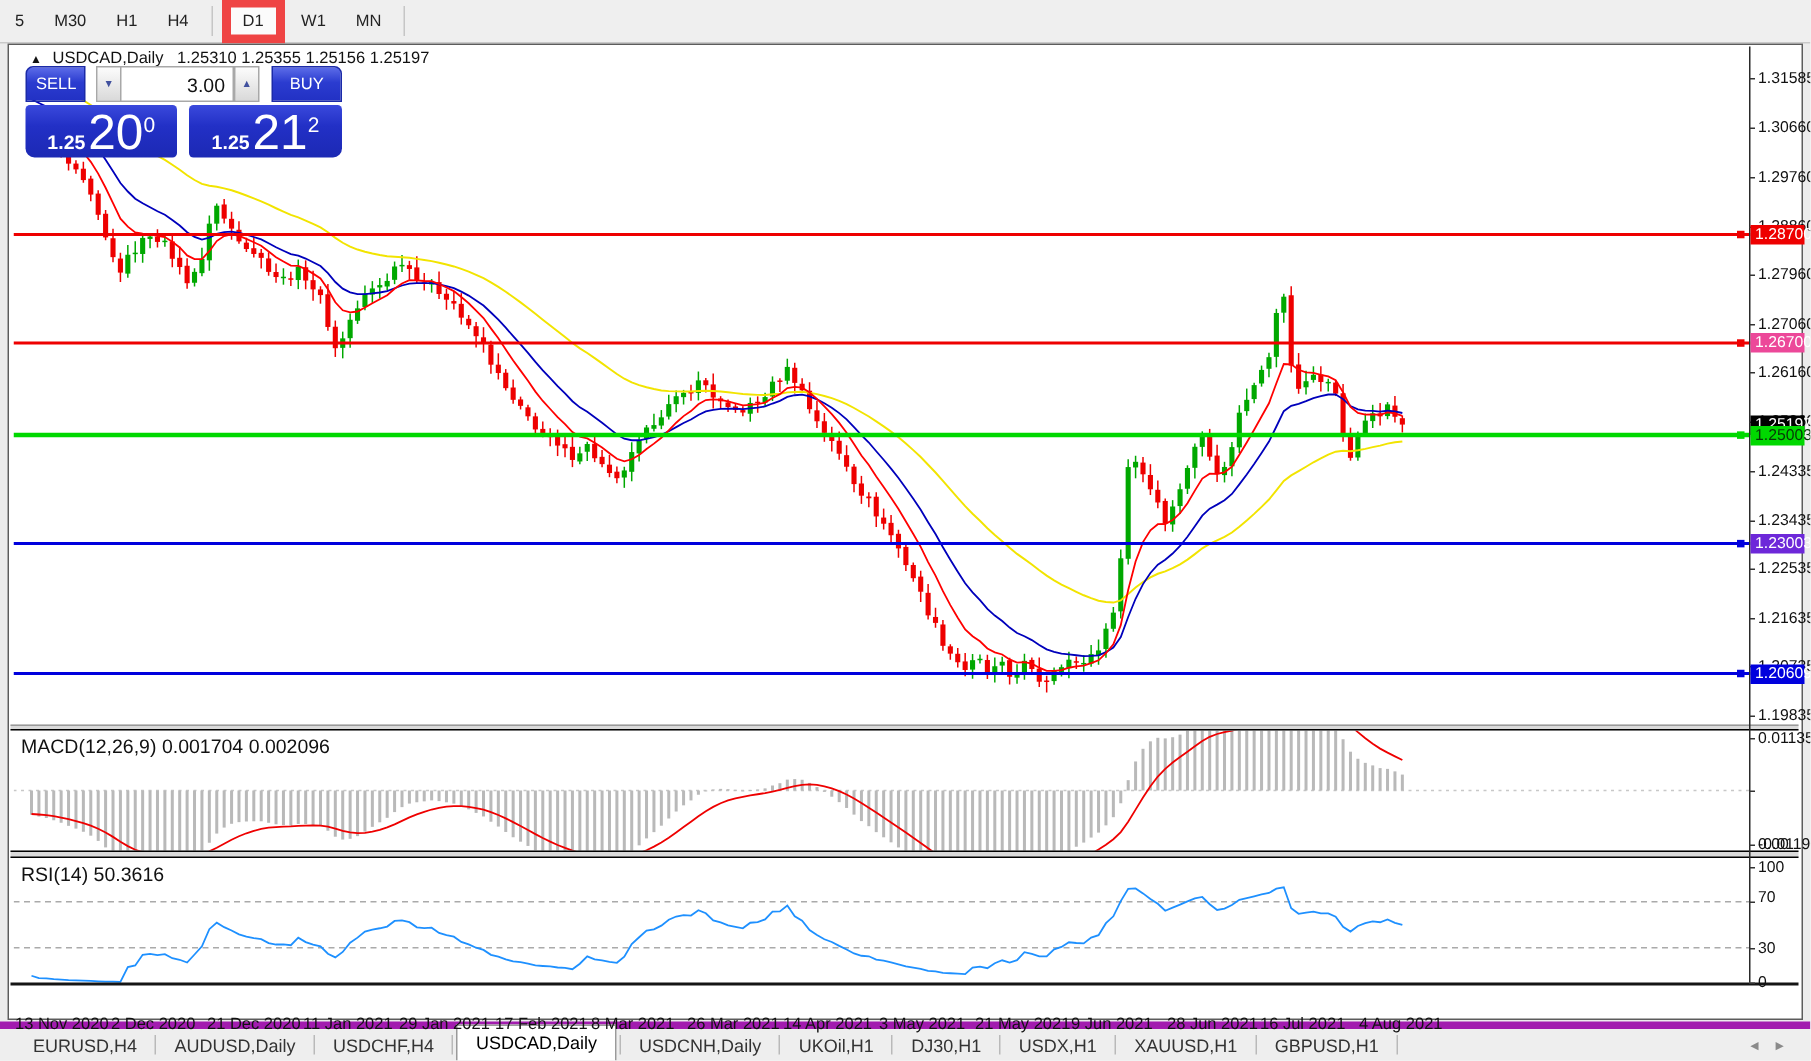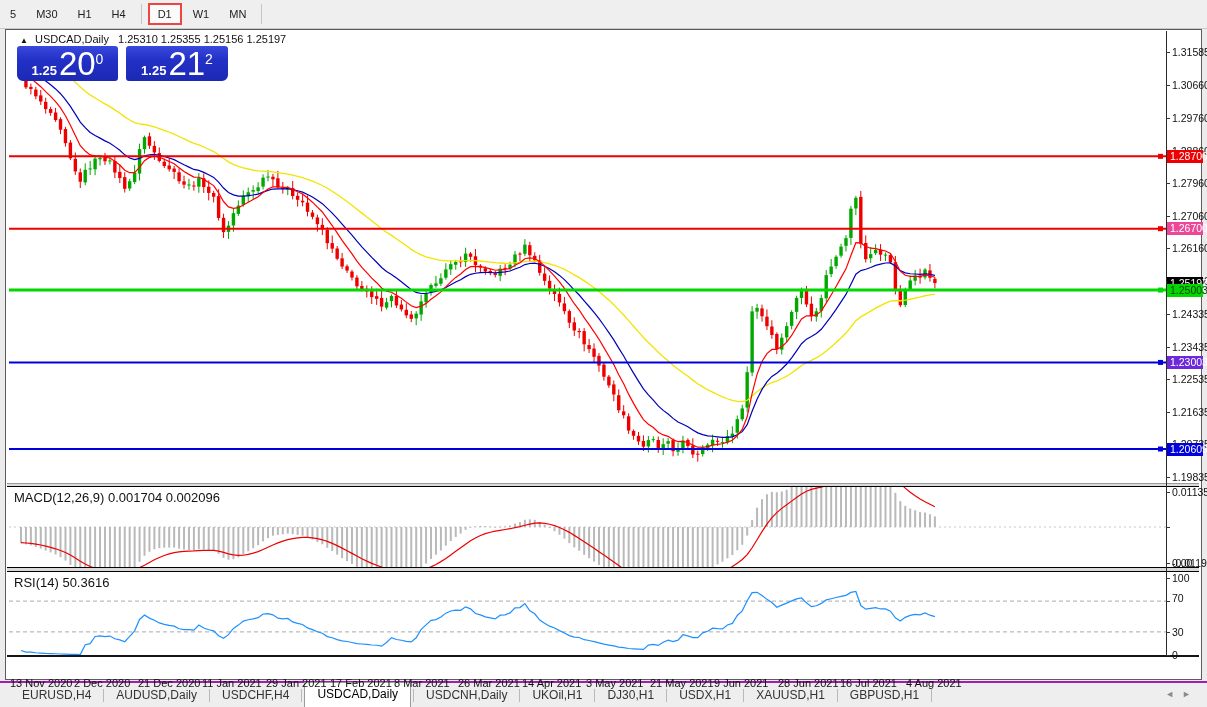--- a/index.html
+++ b/index.html
@@ -4,21 +4,21 @@
 <style>
   html,body{margin:0;padding:0;}
   body{font-family:"Liberation Sans",sans-serif;background:#ececec;}
   .app{position:relative;width:1207px;height:707px;background:#ececec;overflow:hidden;}
 
   
   .toolbar{position:absolute;left:0;top:0;width:1207px;height:28px;background:#efefef;
            border-bottom:1px solid #c9c9c9;display:flex;align-items:center;}
   .tf-btn{font-size:11px;color:#222;padding:3px 8px;margin:0 1px;background:transparent;
           border:1px solid transparent;cursor:default;}
-  .tf-btn.active{background:#fbfbfb;border:2px solid #ef4444;}
+  .tf-btn.active{background:#fbfbfb;border:6px solid #ef4444;}
   .tf-sep{width:1px;height:20px;background:#c6c6c6;margin:0 5px;}
 
   
   .chart-frame{position:absolute;left:5px;top:29px;width:1195px;height:649px;
                border:1px solid #5c5c5c;background:#fff;}
   .chart-svg{position:absolute;left:9px;top:31px;}
 
   .chart-title{position:absolute;left:20px;top:33px;font-size:11px;color:#111;z-index:30;}
   .chart-title .tri{font-size:8px;margin-right:4px;}
 
@@ -59,21 +59,21 @@
   
   .tick-label{position:absolute;left:1172px;font-size:10.5px;color:#111;white-space:nowrap;}
   .tick-mark{position:absolute;left:1166px;width:4px;height:1px;background:#333;}
   .badge{position:absolute;left:1167px;width:36px;height:13px;font-size:10.5px;line-height:13px;
          padding-left:3px;box-sizing:border-box;white-space:nowrap;}
 
   .date-label{position:absolute;top:661px;font-size:11px;color:#111;white-space:nowrap;margin-top:16px;}
 
   
   .tabbar{position:absolute;left:0;top:681px;width:1207px;height:26px;background:#eeeeee;
-          border-top:2px solid #a21caf;display:flex;align-items:center;padding-left:12px;box-sizing:border-box;}
+          border-top:5px solid #a21caf;display:flex;align-items:center;padding-left:12px;box-sizing:border-box;}
   .tab{font-size:12px;color:#333;padding:4px 10px;position:relative;cursor:default;}
   .tab.active{background:#fff;border:1px solid #9a9a9a;border-bottom:none;color:#000;
               padding:4px 12px 6px 12px;margin-top:-2px;}
   .tab-sep{width:1px;height:13px;background:#b9b9b9;margin:0 2px;}
   .tab-nav{position:absolute;right:8px;top:6px;font-size:9px;color:#8a8a8a;letter-spacing:8px;}
 </style>
 </head>
 <body>
 
 <div class="app">
@@ -689,20 +689,27 @@
       <rect x="1149" y="415.5019199999995" width="5" height="5" fill="#0000dd"></rect>
     </svg>
 
   <div class="chart-title">
     <span class="tri">▲</span>
     <span>USDCAD,Daily</span>
     <span style="margin-left:6px;">1.25310 1.25355 1.25156 1.25197</span>
   </div>
 
   <div class="tp">
+    <div class="tp-row1">
+      <button class="tp-sell">SELL</button>
+      <button class="tp-spin down">▼</button>
+      <input class="tp-vol" value="3.00" style="">
+      <button class="tp-spin up">▲</button>
+      <button class="tp-buy">BUY</button>
+    </div>
     <div class="tp-prices">
       <div class="tp-price sell">
         <span class="pp-small">1.25</span>
           <span class="pp-big">20</span>
           <span class="pp-sup">0</span>
       </div>
       <div class="tp-price buy">
         <span class="pp-small">1.25</span>
           <span class="pp-big">21</span>
           <span class="pp-sup">2</span>

